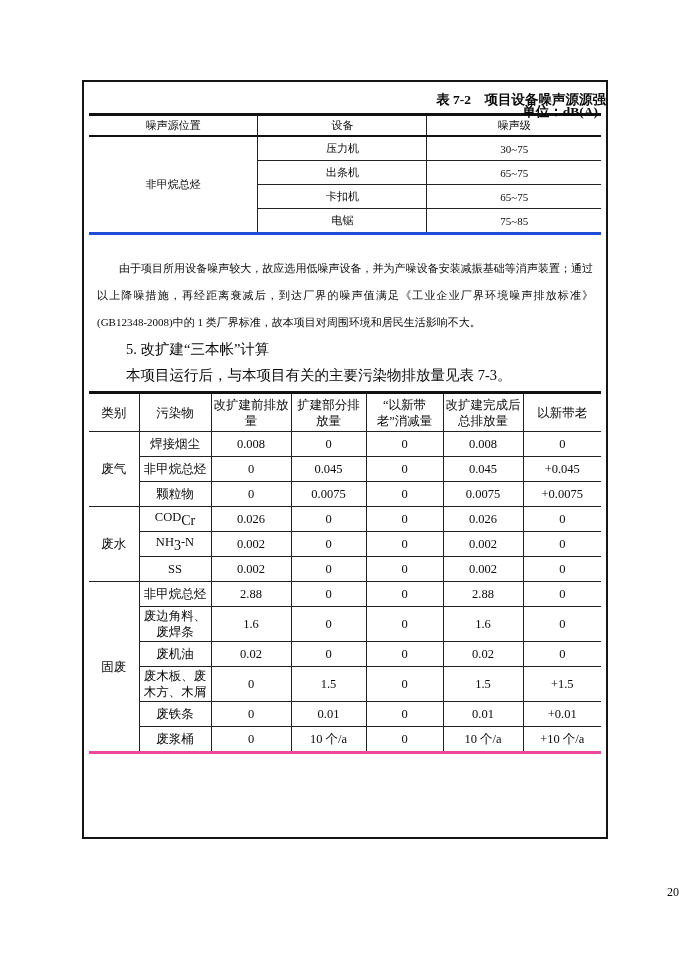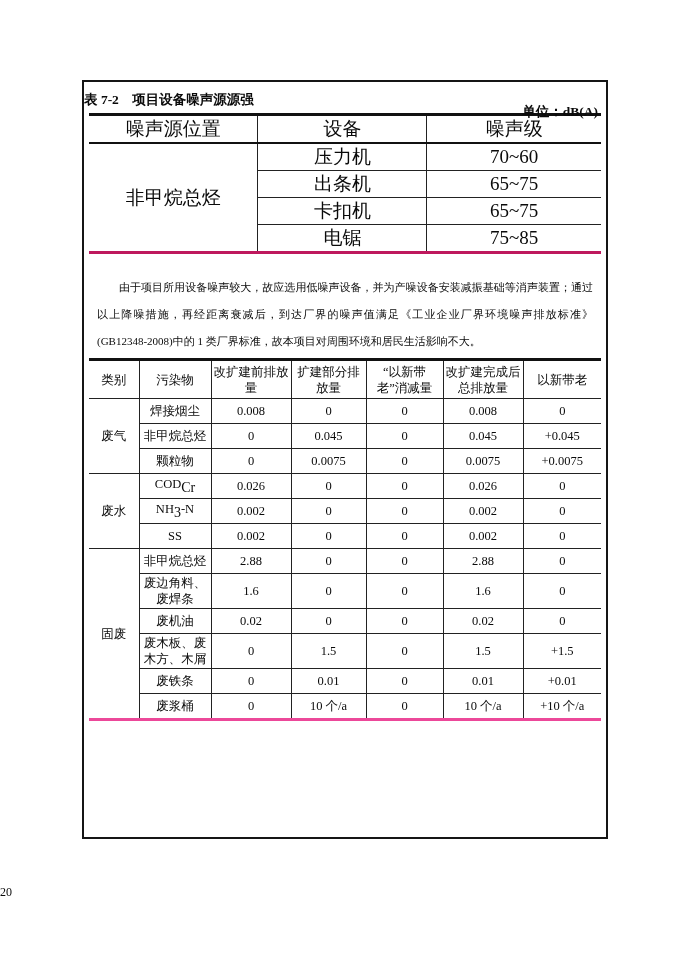--- a/index.html
+++ b/index.html
@@ -18,43 +18,43 @@
     left: 82px;
     top: 80px;
     width: 526px;
     height: 759px;
     border: 2px solid #151515;
     box-sizing: border-box;
     background: #ffffff;
   }
   .caption-line {
     position: relative;
-    text-align: left;
+    text-align: right;
     font-weight: bold;
     font-size: 13.5px;
     line-height: 20px;
   }
   .caption-line.first { margin-top: 8px; }
   .caption-line .unit {
     position: absolute;
     right: 8px;
     top: 12px;
     font-weight: bold;
   }
   table {
     border-collapse: collapse;
     width: calc(100% - 10px);
     margin: 3px 5px 0 5px;
     text-align: center;
     table-layout: fixed;
   }
   table.t72 {
-    font-size: 19px;
+    font-size: 11px;
     border-top: 3px solid #111;
-    border-bottom: 3px solid #be185d;
+    border-bottom: 3px solid #1d4ed8;
   }
   .t72 th, .t72 td {
     border: 1px solid #222;
     font-weight: normal;
     padding: 0 2px;
   }
   .t72 th { height: 19px; border-bottom: 2px solid #111; }
   .t72 td { height: 23px; text-align: center; }
   .t72 th:first-child, .t72 td.cat { border-left: none; }
   .t72 th:last-child, .t72 tr > td:last-child { border-right: none; }
@@ -86,21 +86,21 @@
     font-size: 14.5px;
     line-height: 26px;
     text-indent: 2em;
   }
   .caption-line.second { margin-top: 3px; }
   .page-number {
     position: absolute;
     left: 0;
     top: 885px;
     width: 100%;
-    text-align: left;
+    text-align: right;
     font-size: 12px;
   }
 </style>
 </head>
 <body>
 
 <div class="page">
   <div class="content-box">
 
     <div class="caption-line first">
@@ -116,40 +116,42 @@
         </colgroup>
       <tbody>
         <tr>
           <th>噪声源位置</th>
           <th>设备</th>
           <th>噪声级</th>
         </tr>
         <tr>
           <td class="cat" rowspan="4">非甲烷总烃</td>
           <td>压力机</td>
-          <td>70~60</td>
+          <td>30~75</td>
         </tr>
         <tr>
           <td>出条机</td>
           <td>65~75</td>
         </tr>
         <tr>
           <td>卡扣机</td>
           <td>65~75</td>
         </tr>
         <tr>
           <td>电锯</td>
           <td>75~85</td>
         </tr>
       </tbody>
     </table>
 
     <div class="body-text">
       <p>由于项目所用设备噪声较大，故应选用低噪声设备，并为产噪设备安装减振基础等消声装置；通过以上降噪措施，再经距离衰减后，到达厂界的噪声值满足《工业企业厂界环境噪声排放标准》(GB12348-2008)中的 1 类厂界标准，故本项目对周围环境和居民生活影响不大。</p>
     </div>
+    <div class="indent-line">5. 改扩建“三本帐”计算</div>
+    <div class="indent-line">本项目运行后，与本项目有关的主要污染物排放量见表 7-3。</div>
 
 
     <table class="t73">
       <colgroup>
         <col style="width:50px">
           <col style="width:72px">
           <col style="width:80px">
         <col style="width:75px">
           <col style="width:77px">
           <col style="width:80px">

